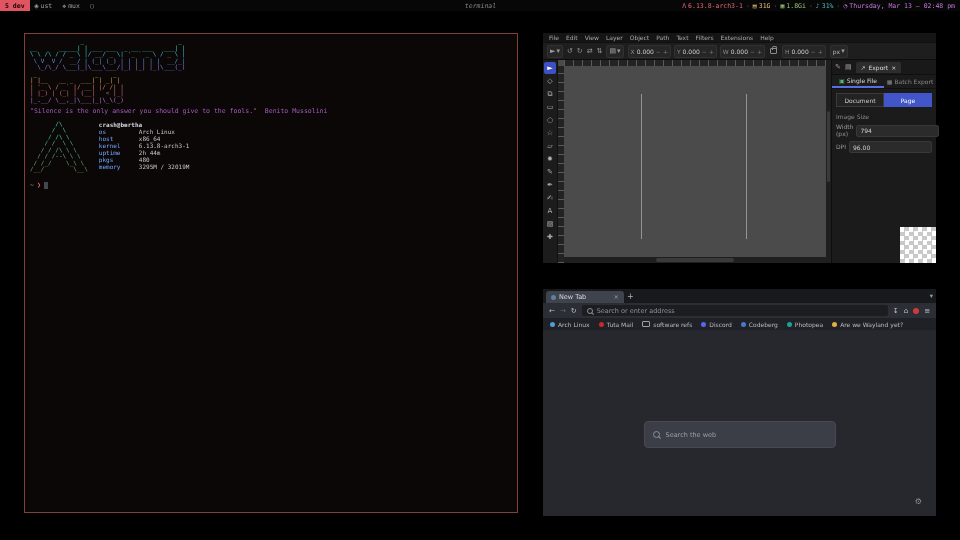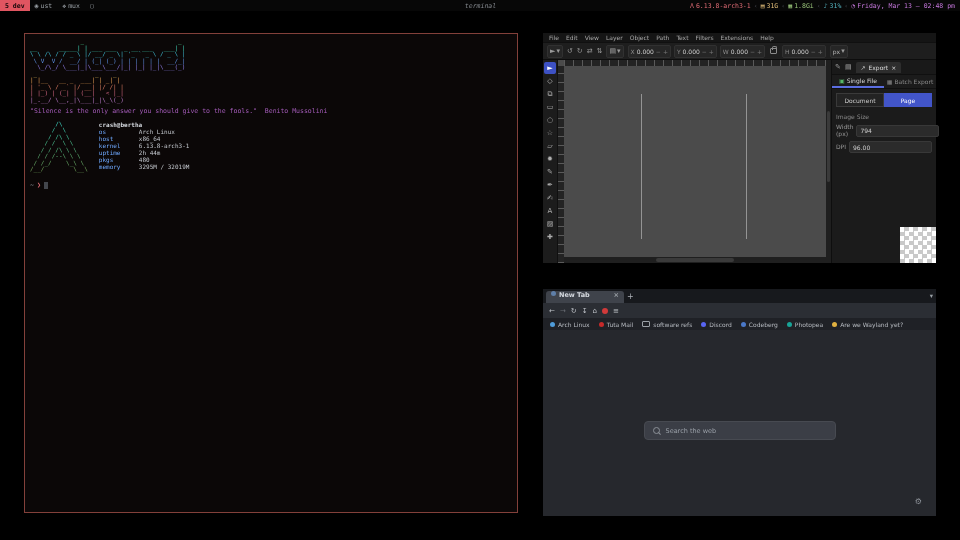--- a/index.html
+++ b/index.html
@@ -93,42 +93,42 @@
           color:#cfcfcf;font:6px "DejaVu Sans",sans-serif;padding:0 3px;box-sizing:border-box;}
   .checker{position:absolute;right:0;bottom:0;width:36px;height:36px;background:#fff;
            background-image:conic-gradient(#c9c9c9 0 25%,#fff 0 50%,#c9c9c9 0 75%,#fff 0);
            background-size:9px 9px;}
 
   
   .browser{position:absolute;left:543px;top:289px;width:393px;height:227px;background:#26282d;
            font-size:6.5px;color:#c8ccd2;display:flex;flex-direction:column;}
   .tabbar{height:14px;background:#17191d;display:flex;align-items:flex-end;padding:0 3px;gap:3px;flex:none;}
   .tab{height:12px;width:78px;background:#3f434b;border-radius:3px 3px 0 0;display:flex;
-       align-items:flex-start;gap:3px;padding:0 5px;box-sizing:border-box;font-weight:bold;}
+       align-items:center;gap:3px;padding:0 5px;box-sizing:border-box;}
   .globe{width:5px;height:5px;border-radius:50%;background:#5f7fa8;flex:none;}
   .tab-label{flex:1;color:#d6dae0;white-space:nowrap;overflow:hidden;}
   .tab-close{color:#9aa0a6;}
   .newtab-btn{color:#aeb2b8;font-size:8px;margin-bottom:2px;}
   .tab-overflow{margin-left:auto;color:#9aa0a6;margin-bottom:3px;}
   .navbar{height:15px;background:#2b2e34;display:flex;align-items:center;gap:5px;padding:0 6px;flex:none;}
   .nav-ic{color:#c2c6cc;font-size:7px;}
   .nav-ic.dim{color:#686c74;}
   .urlbar{flex:1;height:11px;background:#1b1d21;border-radius:2px;display:flex;align-items:center;
           gap:4px;padding:0 5px;color:#8b9097;}
   .lens{width:4px;height:4px;border:1px solid #8b9097;border-radius:50%;position:relative;flex:none;}
   .lens::after{content:"";position:absolute;width:3px;height:1px;background:#8b9097;
                transform:rotate(45deg);right:-2px;bottom:-1px;}
   .reddot{width:6px;height:6px;border-radius:50%;background:#d03a3a;}
   .bookmarks{height:12px;background:#1f2126;display:flex;align-items:center;gap:9px;padding:0 7px;
              font-size:6px;color:#b6bac0;flex:none;}
   .bm{display:flex;align-items:center;gap:3px;white-space:nowrap;}
   .fav{width:5px;height:5px;border-radius:50%;flex:none;}
   .fav.folder{width:6px;height:4px;border:1px solid #9aa0a6;border-radius:1px;background:transparent;}
   .content{flex:1;position:relative;background:#26282d;}
-  .searchpill{position:absolute;left:50%;top:91px;transform:translateX(-50%);width:192px;height:19px;
+  .searchpill{position:absolute;left:50%;top:91px;transform:translateX(-50%);width:192px;height:27px;
               background:#3b3e46;border:1px solid #474a51;border-radius:4px;display:flex;
               align-items:center;gap:6px;padding:0 8px;box-sizing:border-box;color:#9aa0a8;}
   .searchpill .lens{width:5px;height:5px;}
   .gear{position:absolute;right:14px;bottom:10px;color:#8b9097;font-size:8px;}
 </style>
 </head>
 <body>
 
 <div class="desktop">
 
@@ -166,21 +166,21 @@
         <span class="txt-mem">1.8Gi</span>
       </span>
       <span class="sep">‹</span>
       <span class="mod">
         <span class="ic-vol">♪</span>
         <span class="txt-vol">31%</span>
       </span>
       <span class="sep">‹</span>
       <span class="mod">
         <span class="ic-clk">◔</span>
-        <span class="txt-clk">Friday, Mar 13 — 02:48 pm</span>
+        <span class="txt-clk">Thursday, Mar 13 — 02:48 pm</span>
       </span>
     </div>
   </div>
 
   <div class="terminal">
     <div class="art">
         <div style="color: rgb(75, 224, 154);">              _                          _ </div>
         <div style="color: rgb(63, 208, 180);">__      _____| | ___ ___  _ __ ___   ___| |</div>
         <div style="color: rgb(63, 185, 208);">\ \ /\ / / _ \ |/ __/ _ \| '_ ` _ \ / _ \ |</div>
         <div style="color: rgb(91, 143, 224);"> \ V  V /  __/ | (_| (_) | | | | | |  __/_|</div>
@@ -354,20 +354,24 @@
         <span class="tab-label">New Tab</span>
         <span class="tab-close">×</span>
       </div>
       <span class="newtab-btn">+</span>
       <span class="tab-overflow">▾</span>
     </div>
     <div class="navbar">
       <span class="nav-ic">←</span>
       <span class="nav-ic dim">→</span>
       <span class="nav-ic">↻</span>
+      <div class="urlbar">
+        <span class="lens"></span>
+        <span>Search or enter address</span>
+      </div>
       <span class="nav-ic">↧</span>
       <span class="nav-ic">⌂</span>
       <span class="reddot"></span>
       <span class="nav-ic">≡</span>
     </div>
     <div class="bookmarks">
         <span class="bm">
           <span class="fav" style="background: rgb(79, 156, 217);"></span>
           <span>Arch Linux</span>
         </span>

